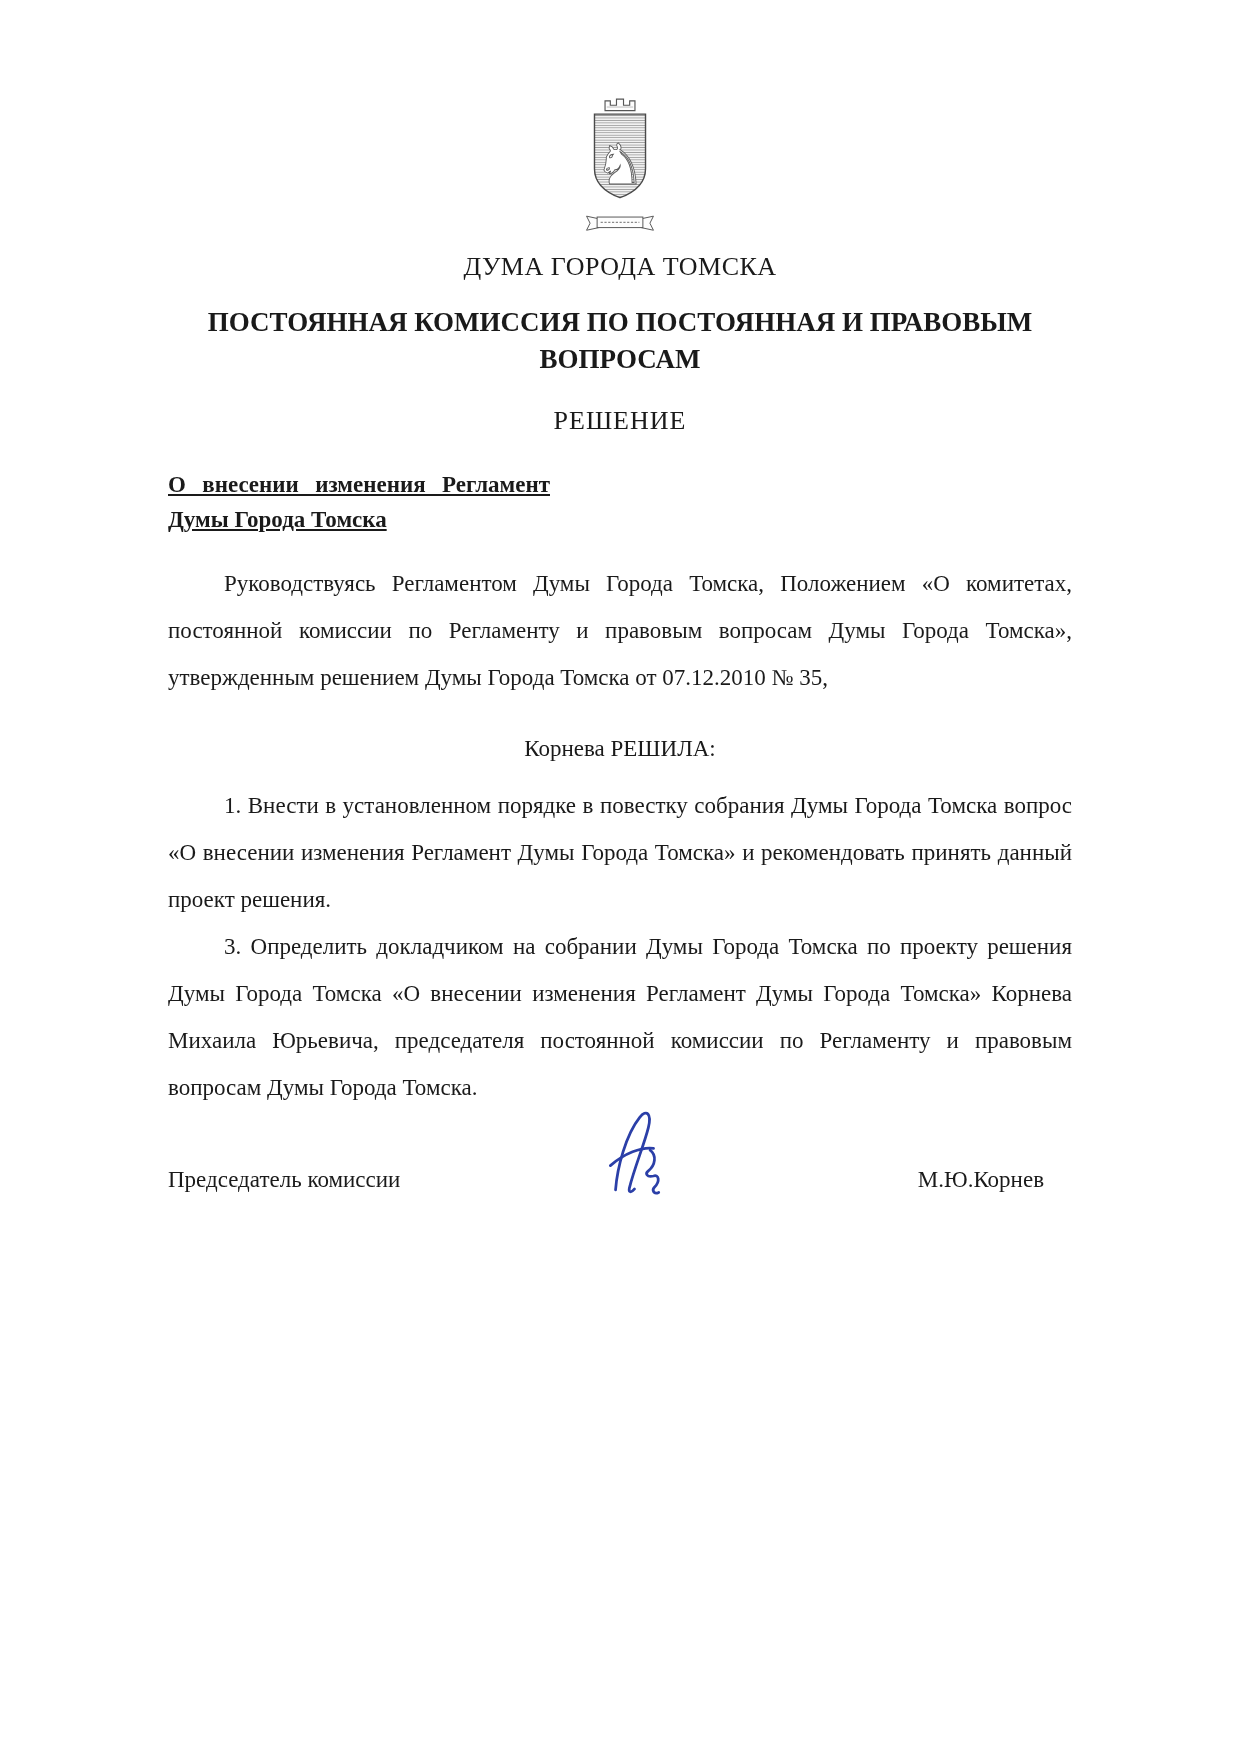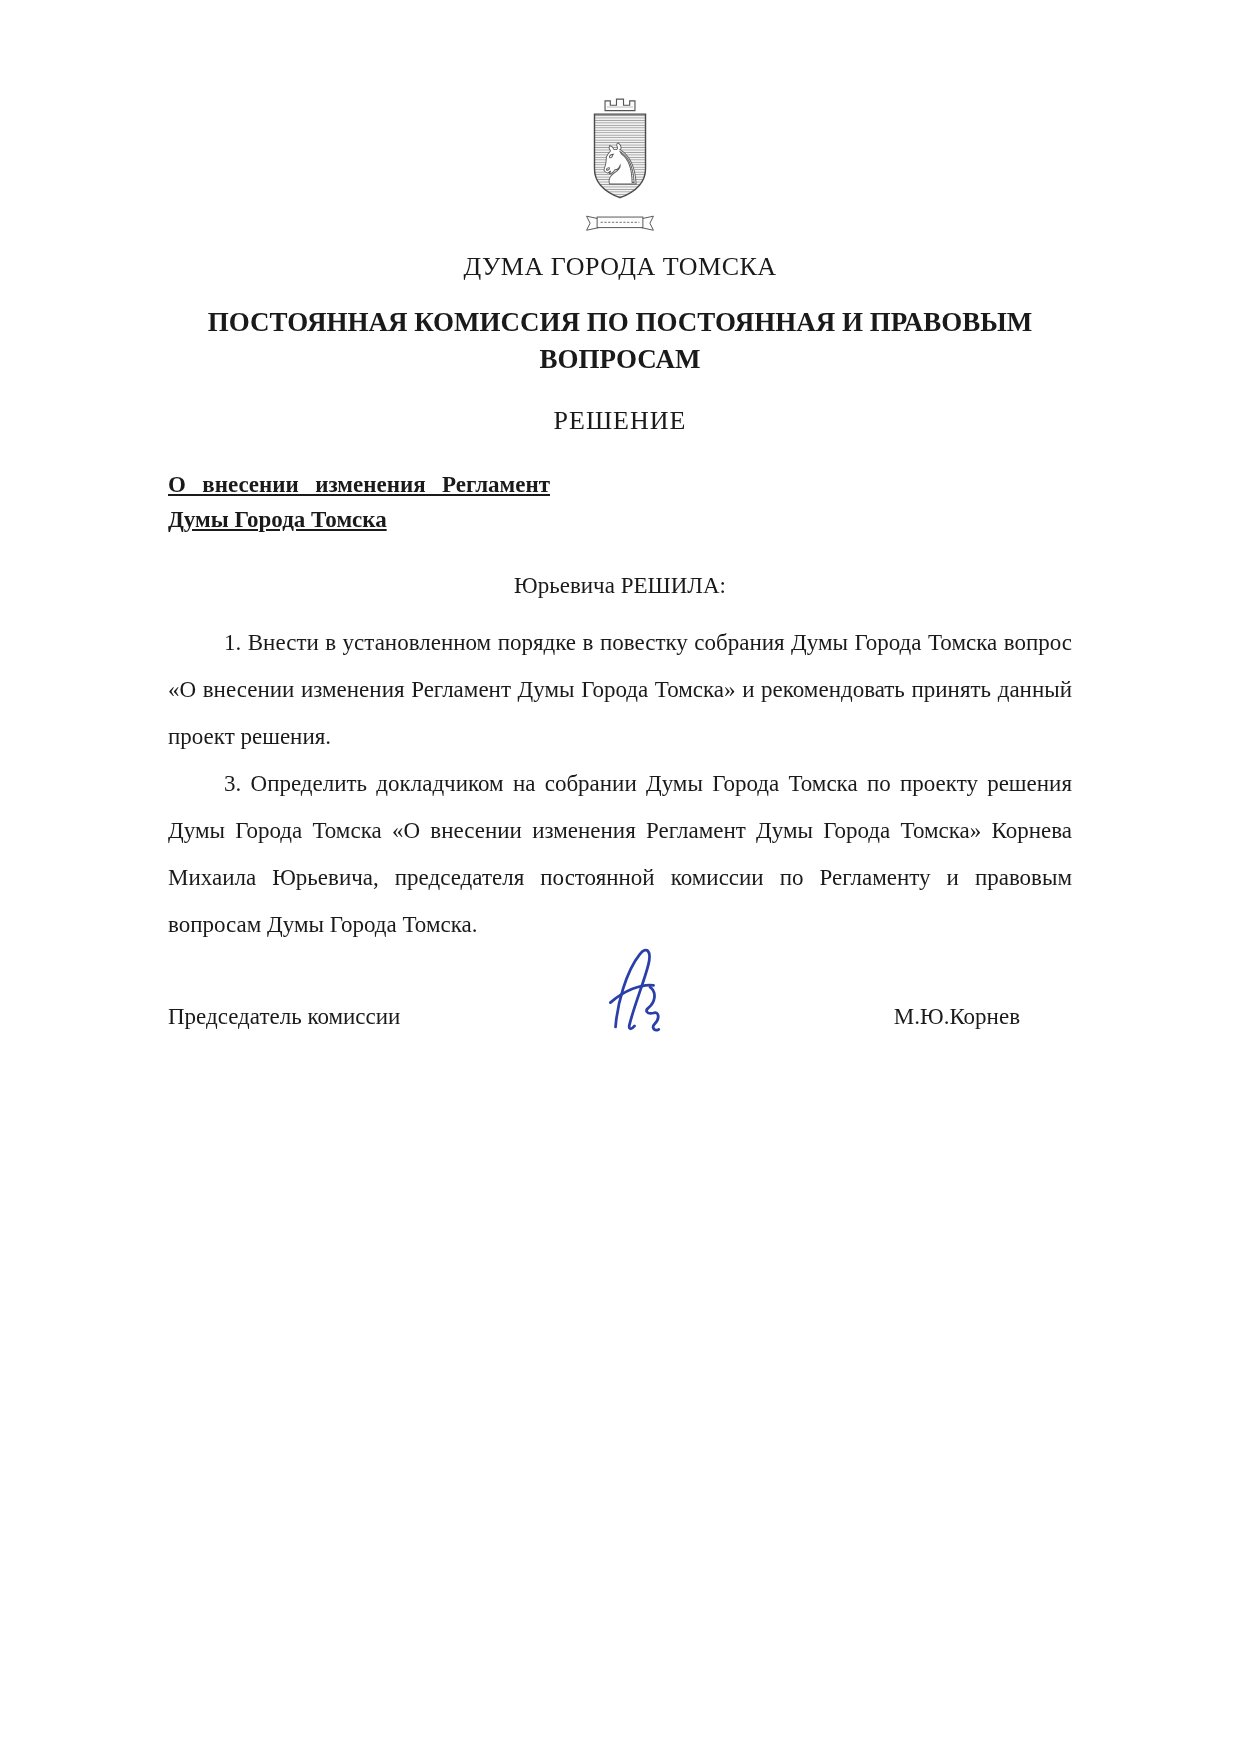--- a/index.html
+++ b/index.html
@@ -81,21 +81,21 @@
   }
   .signature-row {
     position: relative;
     margin-top: 56px;
     display: flex;
     align-items: baseline;
     font-size: 23px;
   }
   .signer-name {
     margin-left: auto;
-    margin-right: 52px;
+    margin-right: 28px;
   }
   .signature-ink {
     position: absolute;
     left: 432px;
     top: -62px;
     pointer-events: none;
   }
 </style>
 </head>
 <body>
@@ -128,22 +128,23 @@
       </svg>
     </div>
     <h1 class="org-name">ДУМА ГОРОДА ТОМСКА</h1>
     <h2 class="commission-name">ПОСТОЯННАЯ КОМИССИЯ ПО ПОСТОЯННАЯ И ПРАВОВЫМ ВОПРОСАМ</h2>
     <h3 class="doc-type">РЕШЕНИЕ</h3>
   </header>
 
 
   <p class="subject">О внесении изменения Регламент Думы Города Томска</p>
 
+  <p class="body-par indent preamble">Руководствуясь Регламентом Думы Города Томска, Положением «О комитетах, постоянной комиссии по Регламенту и правовым вопросам Думы Города Томска», утвержденным решением Думы Города Томска от 07.12.2010 № 35,</p>
 
-  <p class="resolved">Юрьевича РЕШИЛА:</p>
+  <p class="resolved">Корнева РЕШИЛА:</p>
 
   <p class="body-par indent">1. Внести в установленном порядке в повестку собрания Думы Города Томска вопрос «О внесении изменения Регламент Думы Города Томска» и рекомендовать принять данный проект решения.</p>
   <p class="body-par indent">3. Определить докладчиком на собрании Думы Города Томска по проекту решения Думы Города Томска «О внесении изменения Регламент Думы Города Томска» Корнева Михаила Юрьевича, председателя постоянной комиссии по Регламенту и правовым вопросам Думы Города Томска.</p>
 
   <div class="signature-row">
     <span class="signer-position">Председатель комиссии</span>
     <svg class="signature-ink" viewBox="0 0 110 120" width="95" height="104" xmlns="http://www.w3.org/2000/svg" aria-hidden="true">
       <g fill="none" stroke="#2b3fa8" stroke-width="3.2" stroke-linecap="round" stroke-linejoin="round">
         <path d="M18,98 C20,72 30,34 46,14 C54,4 60,10 56,26 C51,46 40,72 34,96 C33,101 36,102 40,97"></path>
         <path d="M12,70 C28,56 48,48 62,50"></path>

